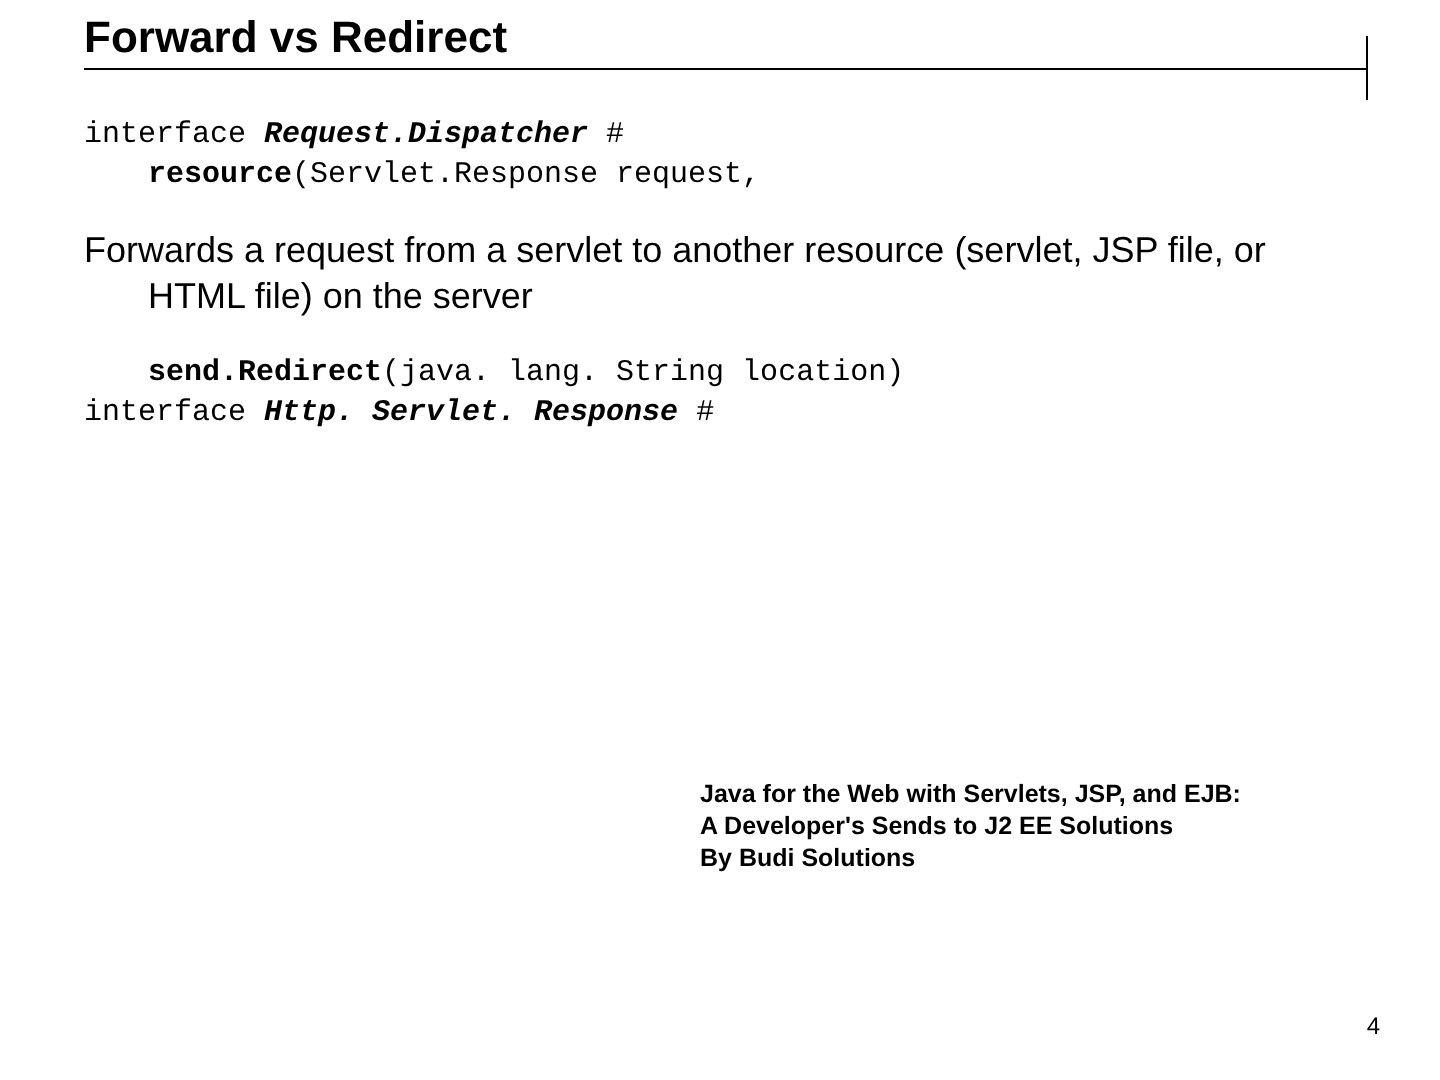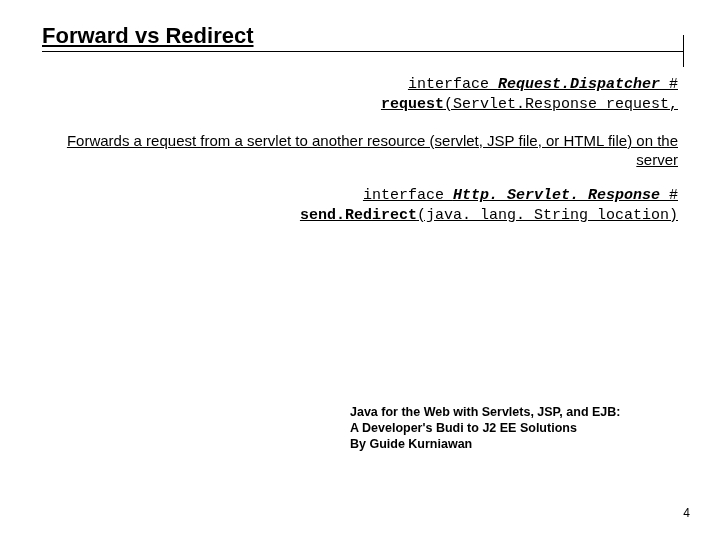--- a/index.html
+++ b/index.html
@@ -5,22 +5,21 @@
   html,body{margin:0;padding:0}
   body{
     width:720px;height:540px;
     background:#fff;
     font-family:Arial,Helvetica,sans-serif;
     color:#000;
     position:relative;
     box-sizing:border-box;
   }
   .slide{
-    padding:19px 42px 0 42px;
-    text-decoration:underline;
+    padding:2px 42px 0 42px;
   }
   .title-wrap{
     position:relative;
     margin-bottom:18px;
   }
   .title{
     font-size:22px;
     font-weight:bold;
     margin:0;
     padding:4px 0 8px 0;
@@ -33,42 +32,41 @@
   }
   .title-tick{
     position:absolute;
     right:-6px;top:16px;height:32px;
     border-right:1px solid #000;
   }
   .block{
     margin:0 0 16px 0;
     font-size:15px;
     line-height:1.32;
-    text-align:right;
   }
   .code-line{
     font-family:"Courier New",Courier,monospace;
     white-space:pre;
     font-size:15px;
   }
   .indent1{padding-left:32px}
   .bold{font-weight:bold}
   .ital{font-style:italic}
   .prose{
-    font-size:15px;
+    font-size:18px;
     padding-left:0;
   }
   .hang{
     padding-left:32px;
     text-indent:-32px;
   }
   .ref{
     position:absolute;
     left:350px;
-    top:404px;
+    top:389px;
     width:330px;
     font-size:12.5px;
     font-weight:bold;
     line-height:1.28;
   }
   .pagenum{
     position:absolute;
     right:30px;
     bottom:20px;
     font-size:12px;
@@ -80,32 +78,32 @@
 <div class="slide">
 
   <div class="title-wrap">
     <h1 class="title">Forward vs Redirect</h1>
     <div class="title-rule"></div>
     <div class="title-tick"></div>
   </div>
 
   <div class="block">
     <div class="code-line"><span>interface </span><span class="bold ital">Request.Dispatcher</span><span> #</span></div>
-    <div class="code-line indent1"><span class="bold">request</span><span>(Servlet.Response request,</span></div>
+    <div class="code-line indent1"><span class="bold">resource</span><span>(Servlet.Response request,</span></div>
   </div>
 
   <div class="block prose hang">Forwards a request from a servlet to another resource (servlet, JSP file, or HTML file) on the server</div>
 
   <div class="block">
+    <div class="code-line indent1"><span class="bold">send.Redirect</span><span>(java. lang. String location)</span></div>
     <div class="code-line"><span>interface </span><span class="bold ital">Http. Servlet. Response</span><span> #</span></div>
-    <div class="code-line indent1"><span class="bold">send.Redirect</span><span>(java. lang. String location)</span></div>
   </div>
 
 
 </div>
 
 <div class="ref">
   <div>Java for the Web with Servlets, JSP, and EJB:</div>
-  <div>A Developer's Budi to J2 EE Solutions</div>
-  <div>By Guide Kurniawan</div>
+  <div>A Developer's Sends to J2 EE Solutions</div>
+  <div>By Budi Solutions</div>
 </div>
 
 <div class="pagenum">4</div>
 
 </body></html>

